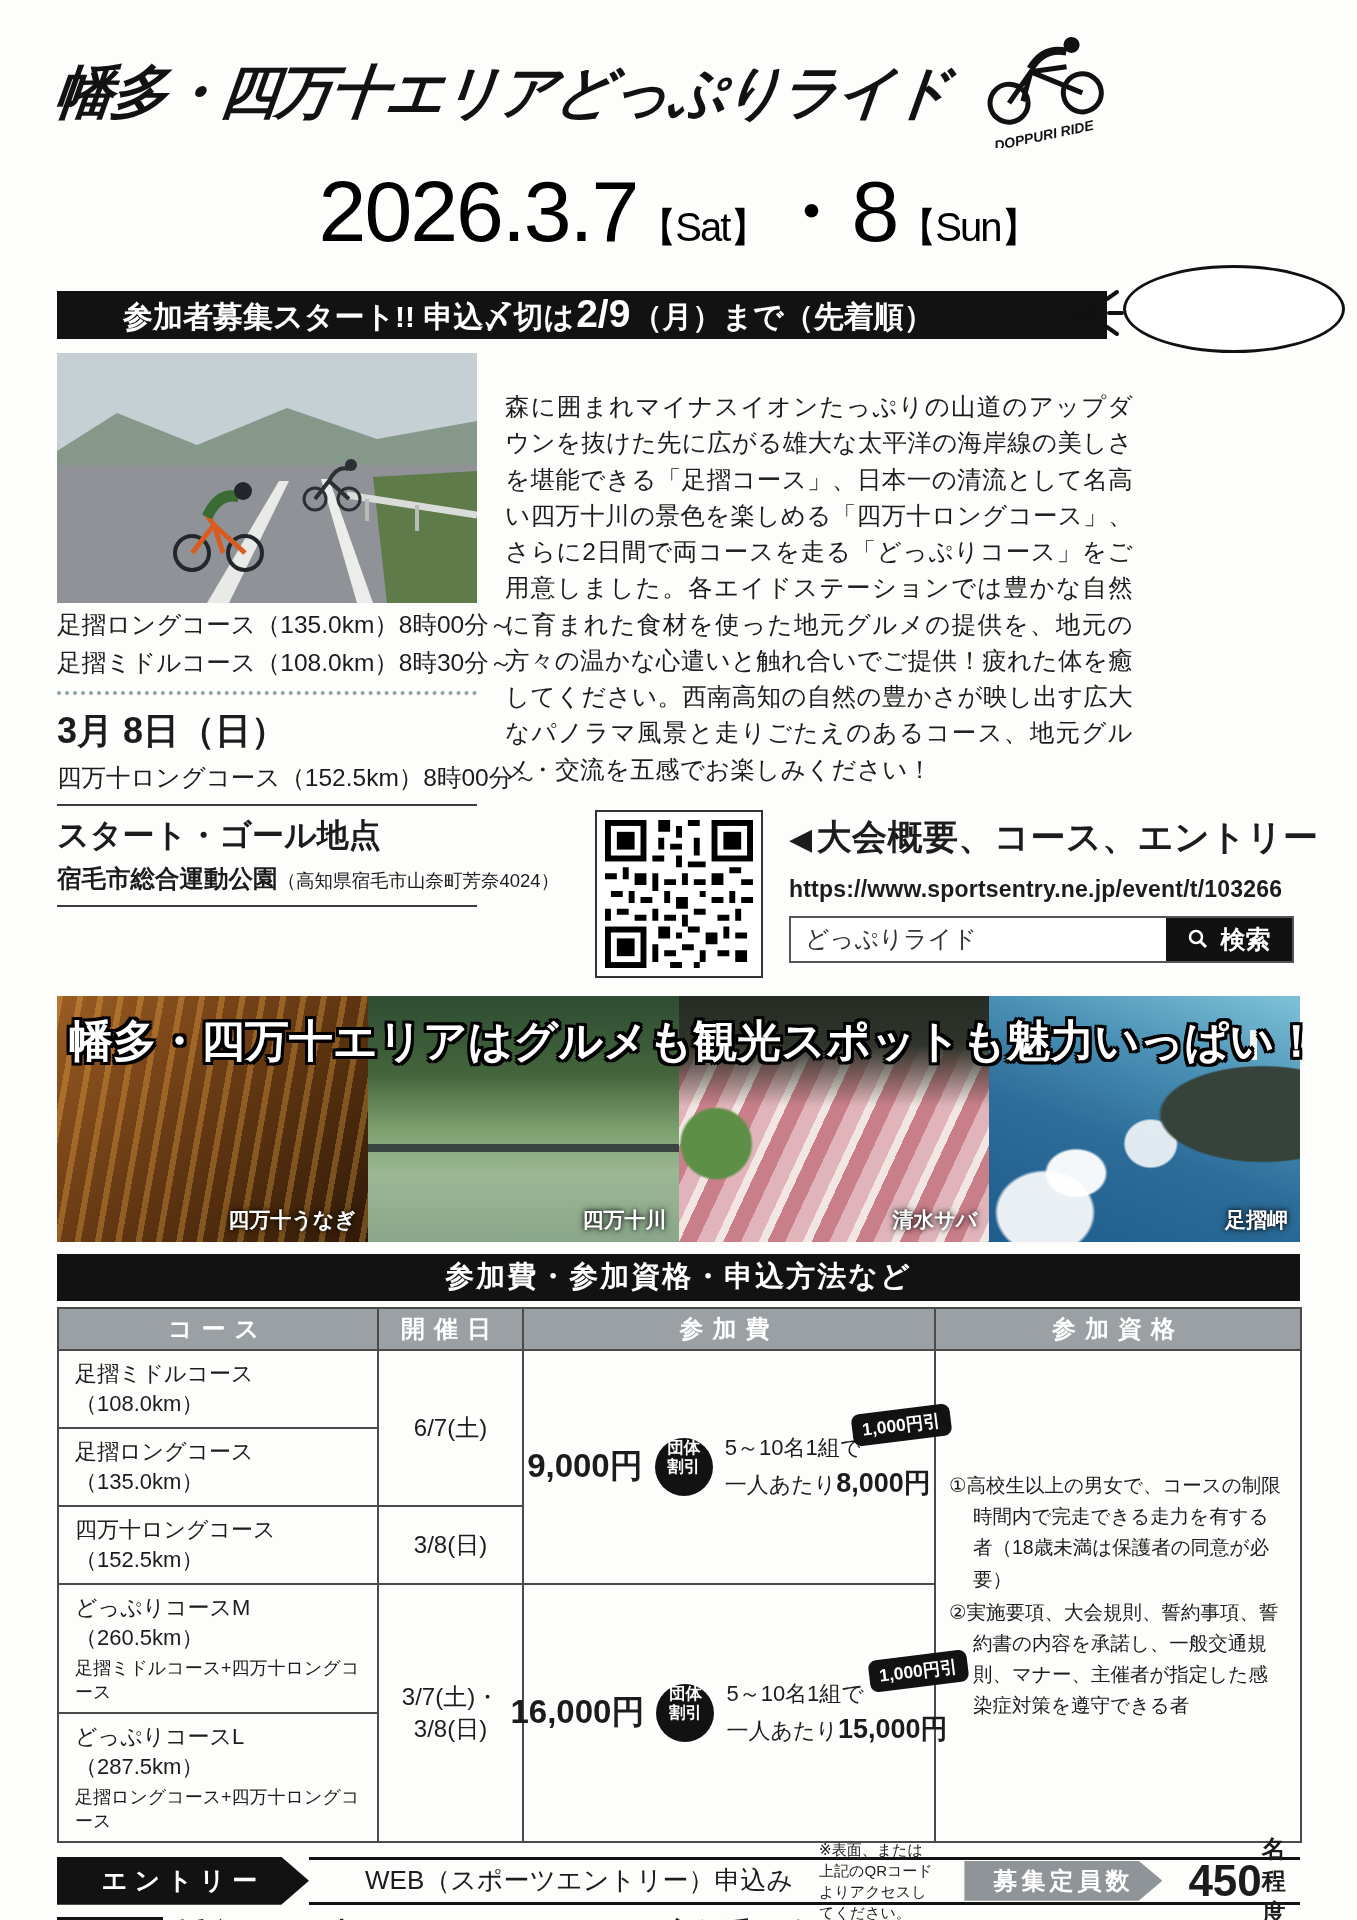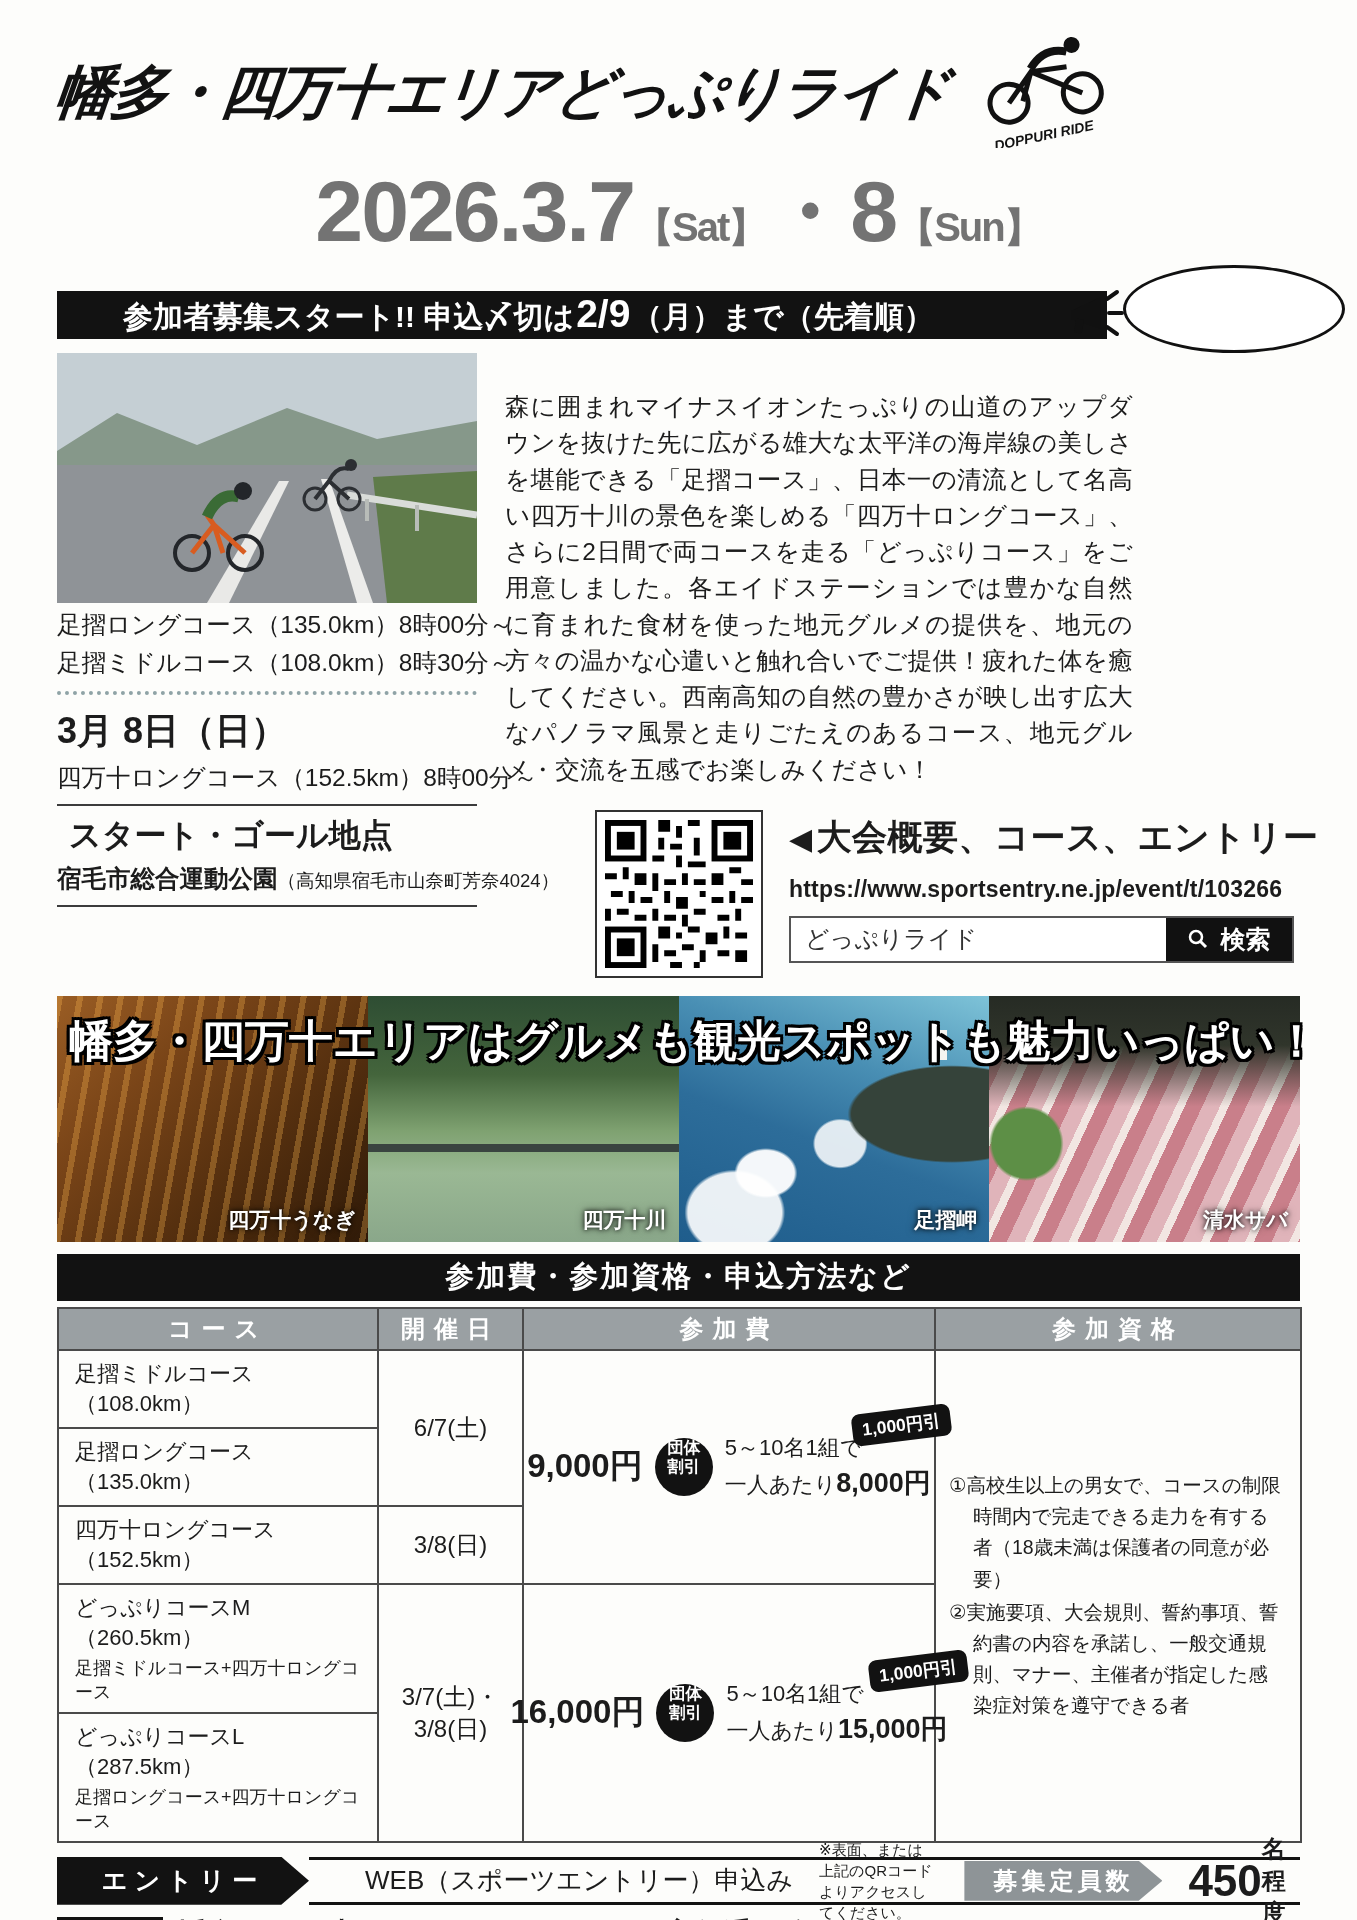--- a/index.html
+++ b/index.html
@@ -10,21 +10,21 @@
     position:relative; overflow:hidden;
   }
   
   .masthead{ display:flex; align-items:flex-start; margin:36px 57px 0; height:116px; }
   .event-title{
     font-size:58px; font-weight:900; font-style:italic; letter-spacing:-3px;
     transform:skewX(-6deg); white-space:nowrap; padding-top:18px; color:#121212;
   }
   .brand-logo{ margin-left:14px; width:160px; height:112px; flex-shrink:0; position:relative; }
   
-  .dateline{ text-align:center; margin-top:2px; font-weight:700; color:#737373; white-space:nowrap; }
+  .dateline{ text-align:center; margin-top:2px; font-weight:400; color:#000000; white-space:nowrap; }
   .date-big{ font-size:86px; letter-spacing:-2px; }
   .date-small{ font-size:40px; letter-spacing:-2px; }
   
   .recruit{ position:relative; margin:20px 57px 0; width:1050px; height:48px;
     background:#121212; color:#fff; display:flex; align-items:center; padding-left:66px; }
   .recruit-text{ font-size:30px; font-weight:700; white-space:nowrap; }
   .recruit-deadline{ font-size:39px; font-weight:900; padding:0 2px; }
   .megaphone{ position:absolute; right:-18px; top:-4px; width:58px; height:56px; }
   .bubble{
     position:absolute; right:-238px; top:-26px; width:222px; height:88px;
@@ -33,21 +33,21 @@
     font-size:21px; font-weight:700; line-height:1.35; z-index:3; text-align:center;
   }
   
   .two-col{ display:flex; margin:14px 57px 0; gap:28px; }
   .col-left{ width:420px; flex-shrink:0; }
   .hero-photo{ width:420px; height:250px; background:#c5cfd4; overflow:hidden; }
   .day-heading{ font-size:36px; font-weight:700; margin:12px 0 4px; }
   .sched-row{ display:flex; justify-content:space-between; font-size:24.5px; margin:5px 0; white-space:nowrap; }
   .divider-dotted{ border-bottom:4px dotted #8fa3a6; margin:12px 0 8px; }
   .divider-solid{ border-bottom:2px solid #3c3c3c; margin:10px 0 8px; }
-  .sg-heading{ font-size:32px; font-weight:700; margin:2px 12px 4px; }
+  .sg-heading{ font-size:32px; font-weight:700; margin:2px 0 4px; }
   .venue-line{ white-space:nowrap; }
   .venue-name{ font-size:24.5px; font-weight:700; }
   .venue-addr{ font-size:18.5px; }
   .col-right{ flex:1; }
   .desc{ width:628px; font-size:24.5px; line-height:1.48; padding-top:36px; text-align:justify; letter-spacing:.3px; }
   .entry-row{ display:flex; gap:26px; margin-top:22px; margin-left:90px; }
   .qr-frame{ width:168px; height:168px; border:2px solid #333; background:#fff; padding:8px; flex-shrink:0; }
   .entry-info{ padding-top:4px; }
   .entry-head{ font-size:35px; font-weight:900; letter-spacing:.5px; white-space:nowrap; }
   .entry-arrow{ font-size:30px; margin-right:4px; }
@@ -262,25 +262,25 @@
   </div>
 
   <div class="gallery">
     <div class="gal-title">幡多・四万十エリアはグルメも観光スポットも魅力いっぱい！</div>
     <div class="gal-photo ph-unagi">
       <span class="gal-caption">四万十うなぎ</span>
     </div>
     <div class="gal-photo ph-river">
       <span class="gal-caption">四万十川</span>
     </div>
+    <div class="gal-photo ph-saba">
+      <span class="gal-caption">清水サバ</span>
+    </div>
     <div class="gal-photo ph-cape">
       <span class="gal-caption">足摺岬</span>
-    </div>
-    <div class="gal-photo ph-saba">
-      <span class="gal-caption">清水サバ</span>
     </div>
   </div>
 
   <div class="fees-banner">参加費・参加資格・申込方法など</div>
 
   <table class="fees">
     <colgroup>
         <col class="c-course">
         <col class="c-date">
         <col class="c-fee">

